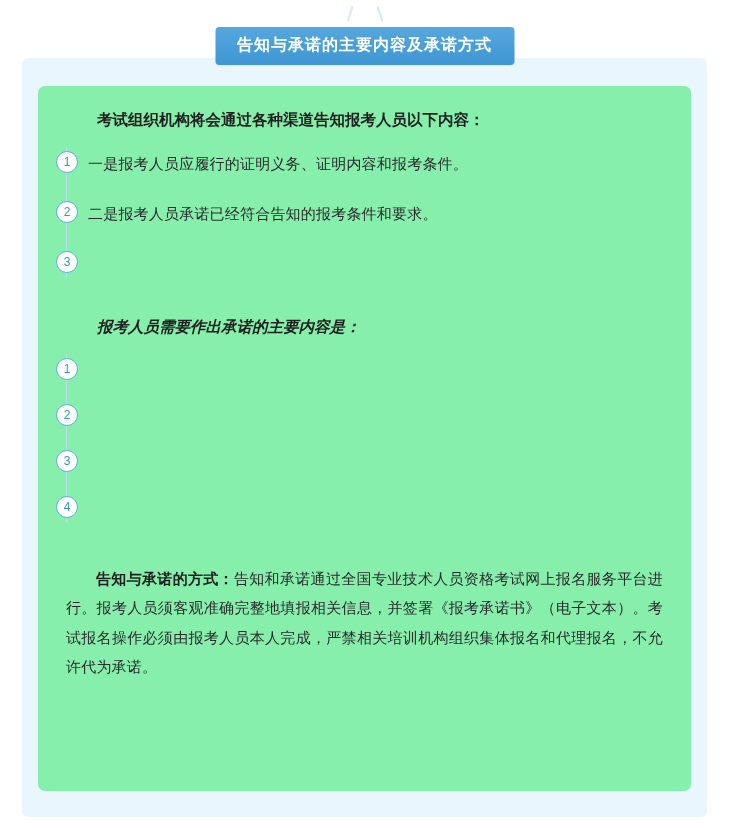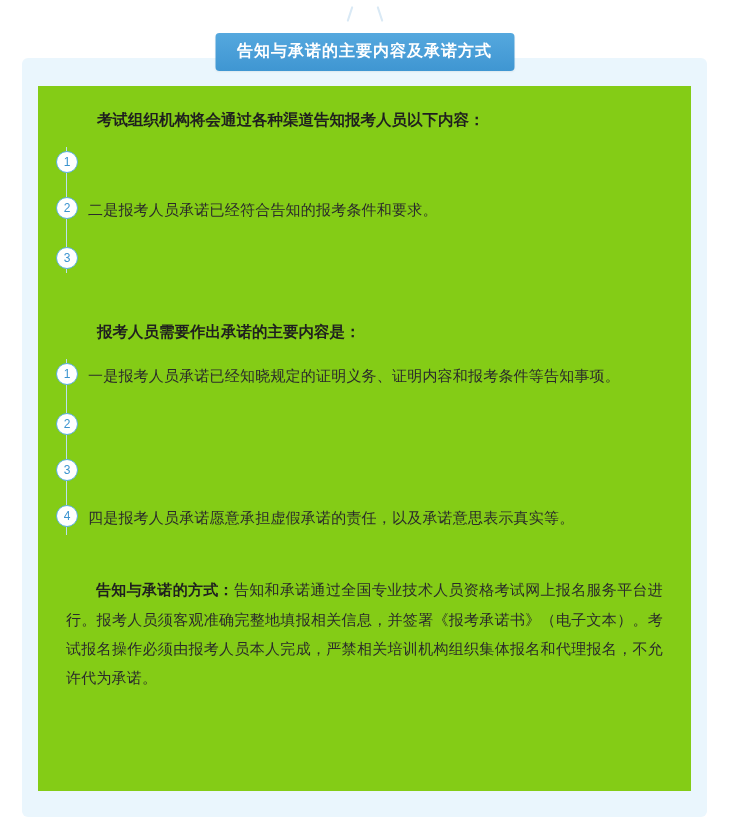--- a/index.html
+++ b/index.html
@@ -40,21 +40,21 @@
     height: 16px;
     background: #d9e9f5;
     border-radius: 2px;
   }
   .top-mark span.l { left: 14px; transform: rotate(18deg); }
   .top-mark span.r { right: 14px; transform: rotate(-18deg); }
 
   
   .title-pill {
     position: absolute;
-    top: 33px;
+    top: 27px;
     left: 50%;
     transform: translateX(-50%);
     background: #4a9fd8;
     background: linear-gradient(180deg, #55a8de 0%, #3f96d2 100%);
     color: #ffffff;
     font-size: 16px;
     font-weight: bold;
     letter-spacing: 1px;
     padding: 8px 22px 9px 22px;
     border-radius: 4px;
@@ -72,39 +72,39 @@
     bottom: 12px;
     background: #eaf6fd;
     border-radius: 6px;
   }
   .card-inner {
     position: absolute;
     top: 28px;
     left: 16px;
     right: 16px;
     bottom: 26px;
-    background: #84cc16;
-    border-radius: 0;
+    background: #86efac;
+    border-radius: 7px;
     overflow: hidden;
   }
 
   .content {
     padding: 22px 28px 10px 28px;
     box-sizing: border-box;
   }
 
   .section-heading {
     font-size: 15.5px;
     font-weight: bold;
     color: #1f1f1f;
     line-height: 1.6;
     text-indent: 2em;
     margin: 0 0 6px 0;
   }
-  .section-heading.second { margin-top: 39px; }
+  .section-heading.second { margin-top: 30px; font-style: italic; }
 
   
   .steps {
     position: relative;
     margin: 0;
     padding: 0 0 0 0;
     list-style: none;
   }
   .step {
     position: relative;
@@ -149,21 +149,20 @@
 
   
   .closing {
     margin-top: 34px;
     font-size: 15px;
     line-height: 1.95;
     color: #2b2b2b;
     text-align: justify;
     text-indent: 2em;
     letter-spacing: 0.2px;
-    font-family: Liberation Mono, monospace;
   }
   .closing b {
     font-weight: bold;
     color: #1f1f1f;
   }
 </style>
 </head>
 <body>
 
 <div class="page">
@@ -177,46 +176,45 @@
 
   <div class="card-outer">
     <div class="card-inner">
       <div class="content">
 
         <p class="section-heading">考试组织机构将会通过各种渠道告知报考人员以下内容：</p>
 
         <ul class="steps">
           <li class="step">
             <span class="bullet">1</span>
+            <span class="text">一是报考人员应履行的证明义务、证明内容和报考条件。</span>
           </li>
           <li class="step">
             <span class="bullet">2</span>
             <span class="text">二是报考人员承诺已经符合告知的报考条件和要求。</span>
           </li>
           <li class="step">
             <span class="bullet">3</span>
           </li>
         </ul>
 
         <p class="section-heading second">报考人员需要作出承诺的主要内容是：</p>
 
         <ul class="steps">
           <li class="step">
             <span class="bullet">1</span>
-            <span class="text">一是报考人员承诺已经知晓规定的证明义务、证明内容和报考条件等告知事项。</span>
           </li>
           <li class="step">
             <span class="bullet">2</span>
           </li>
           <li class="step">
             <span class="bullet">3</span>
           </li>
           <li class="step">
             <span class="bullet">4</span>
-            <span class="text">四是报考人员承诺愿意承担虚假承诺的责任，以及承诺意思表示真实等。</span>
           </li>
         </ul>
 
         <p class="closing">
           <b>告知与承诺的方式：</b><span>告知和承诺通过全国专业技术人员资格考试网上报名服务平台进行。报考人员须客观准确完整地填报相关信息，并签署《报考承诺书》（电子文本）。考试报名操作必须由报考人员本人完成，严禁相关培训机构组织集体报名和代理报名，不允许代为承诺。</span>
         </p>
 
       </div>
     </div>
   </div>

